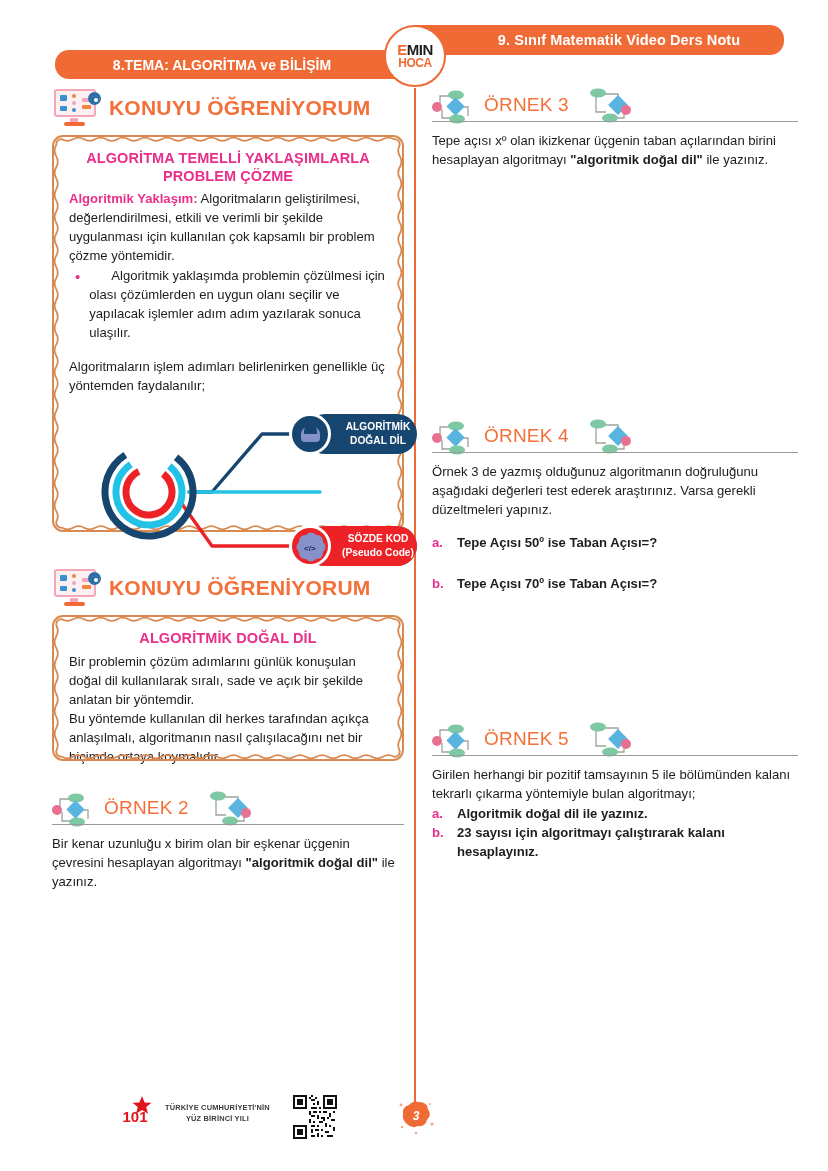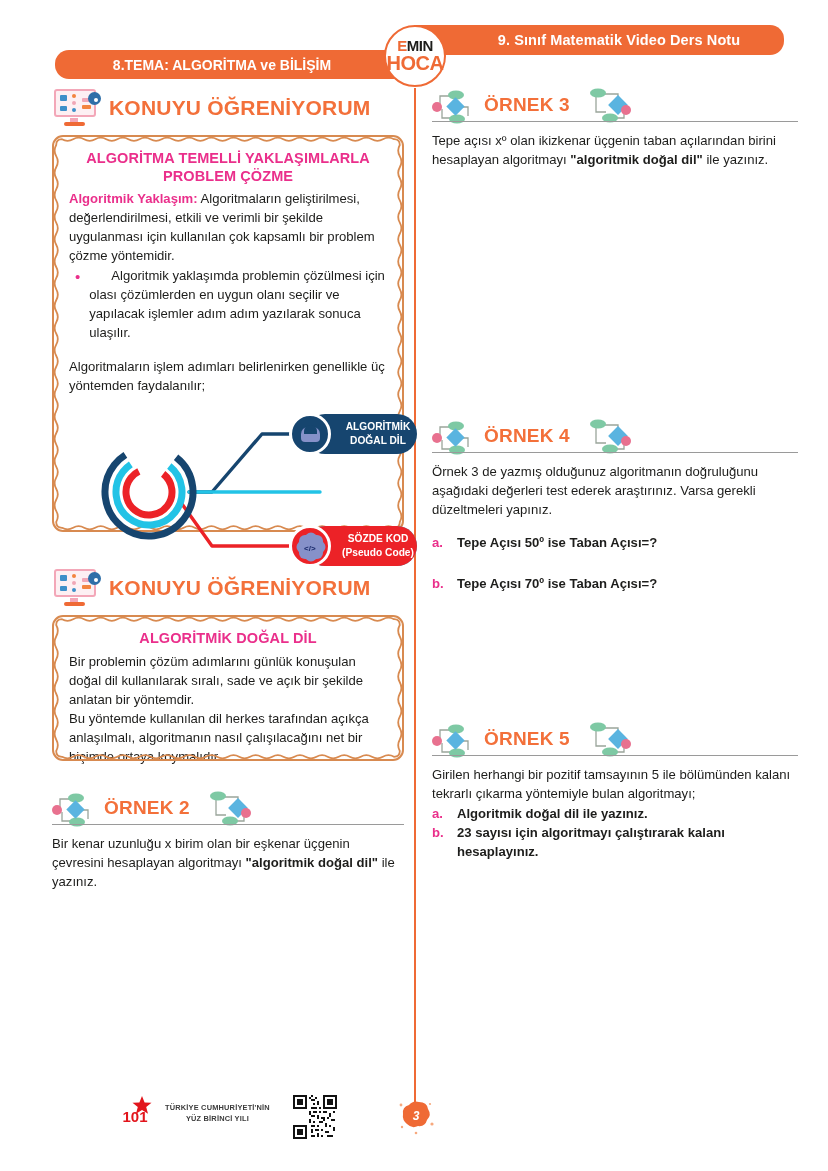--- a/index.html
+++ b/index.html
@@ -34,21 +34,21 @@
   }
   .logo-circle {
     position:absolute; top:25px; left:384px; width:62px; height:62px;
     background:#fff; border:2px solid #ef6a35; border-radius:50%;
     display:flex; flex-direction:column; align-items:center; justify-content:center;
     z-index:5;
   }
   .logo-l1 { font-size:15px; font-weight:bold; color:#1d1d1b; line-height:1;
              letter-spacing:-.5px; }
   .logo-l1 .e { color:#ef6a35; }
-  .logo-l2 { font-size:20px; font-weight:bold; color:#ef6a35; line-height:1.05;
+  .logo-l2 { font-size:12px; font-weight:bold; color:#ef6a35; line-height:1.05;
              letter-spacing:-.5px; }
 
   
   .divider {
     position:absolute; top:88px; left:414px; width:2px; height:1025px;
     background:#ef6a35;
   }
 
   
   .sec-title { display:flex; align-items:center; gap:9px; }
@@ -105,21 +105,21 @@
   .bullet { display:flex; gap:9px; margin:1px 0 0 6px; }
   .bullet .bu { color:#ea2f8b; font-size:15px; line-height:1.3; flex:none; }
 
   
   .diagram { position:relative; width:340px; height:175px; margin:10px auto 0 8px; }
 
   
   .ornek-head { position:relative; height:38px; }
   .ornek-head .label {
     position:absolute; left:52px; top:6px;
-    color:#f3703a; font-size:19px; font-weight:bold; letter-spacing:.2px;
+    color:#f3703a; font-size:19px; font-weight:normal; letter-spacing:.2px;
   }
   .ornek-head .rule {
     position:absolute; left:0; right:0; bottom:4px; height:1px; background:#9a9a9a;
   }
   .fc-left { position:absolute; left:0; top:2px; }
   .fc-right { position:absolute; top:0px; }
 
   .ornek-body { font-size:13.1px; color:#1d1d1b; line-height:1.46; margin-top:5px; }
   .ornek-body b { font-weight:bold; }
 

